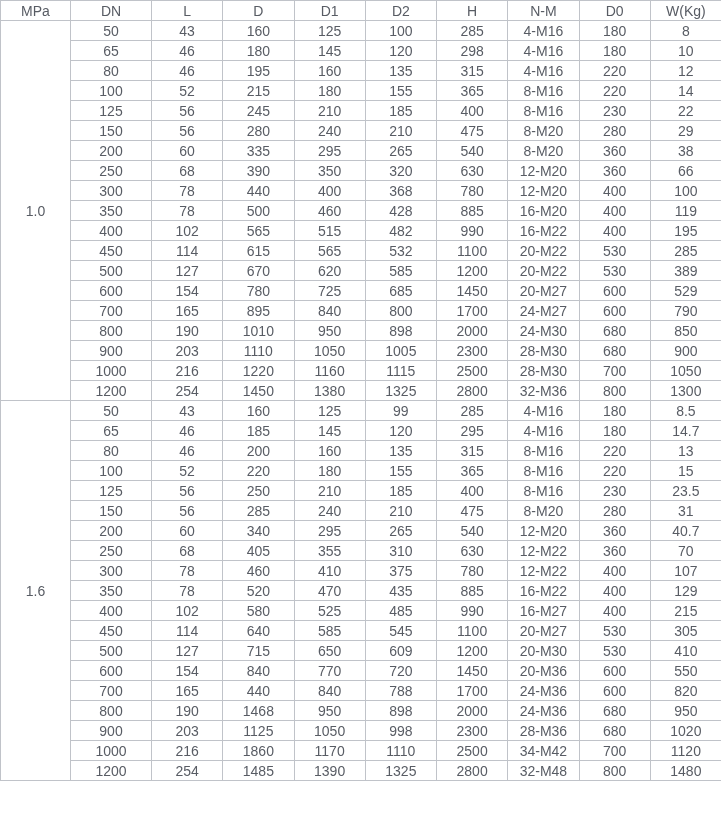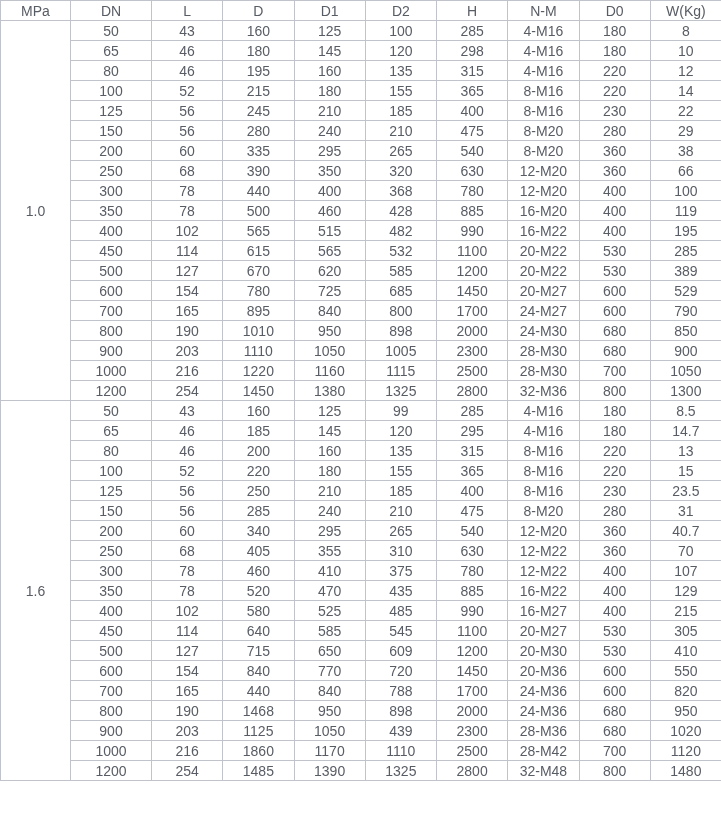--- a/index.html
+++ b/index.html
@@ -451,34 +451,34 @@
         <td>2000</td>
         <td>24-M36</td>
         <td>680</td>
         <td>950</td>
       </tr>
       <tr>
         <td>900</td>
         <td>203</td>
         <td>1125</td>
         <td>1050</td>
-        <td>439</td>
+        <td>998</td>
         <td>2300</td>
         <td>28-M36</td>
         <td>680</td>
         <td>1020</td>
       </tr>
       <tr>
         <td>1000</td>
         <td>216</td>
         <td>1860</td>
         <td>1170</td>
         <td>1110</td>
         <td>2500</td>
-        <td>28-M42</td>
+        <td>34-M42</td>
         <td>700</td>
         <td>1120</td>
       </tr>
       <tr>
         <td>1200</td>
         <td>254</td>
         <td>1485</td>
         <td>1390</td>
         <td>1325</td>
         <td>2800</td>

